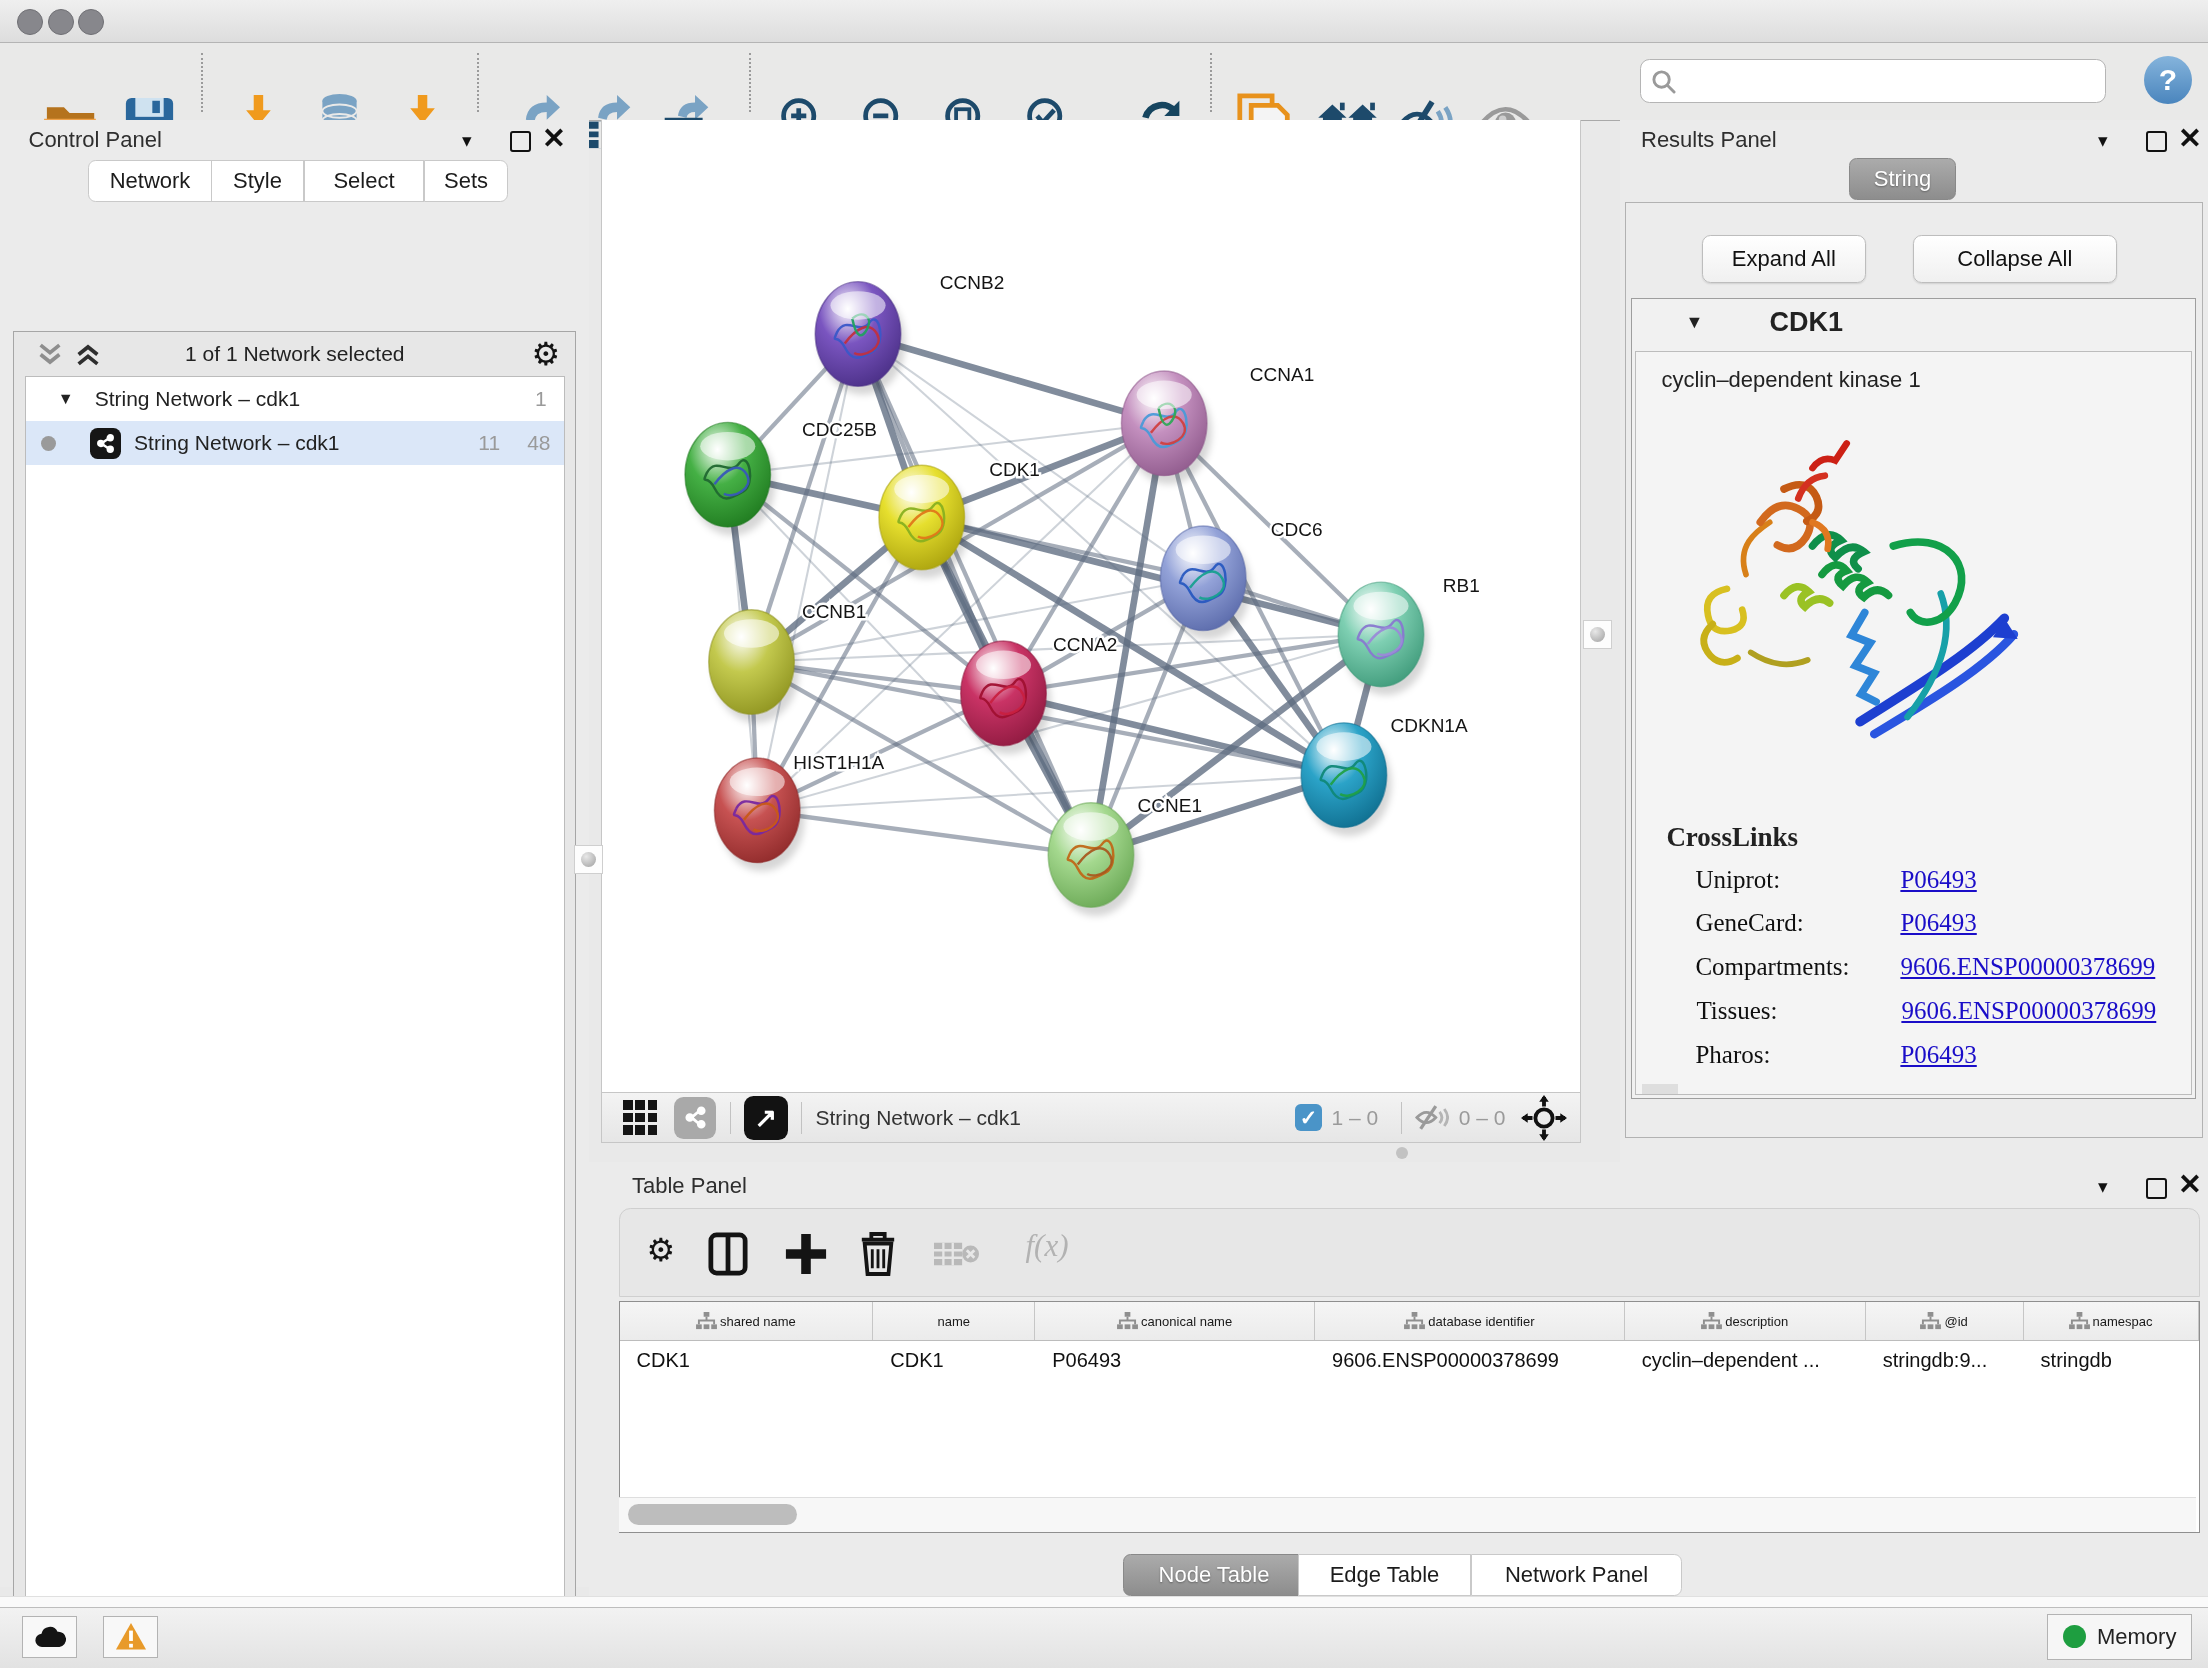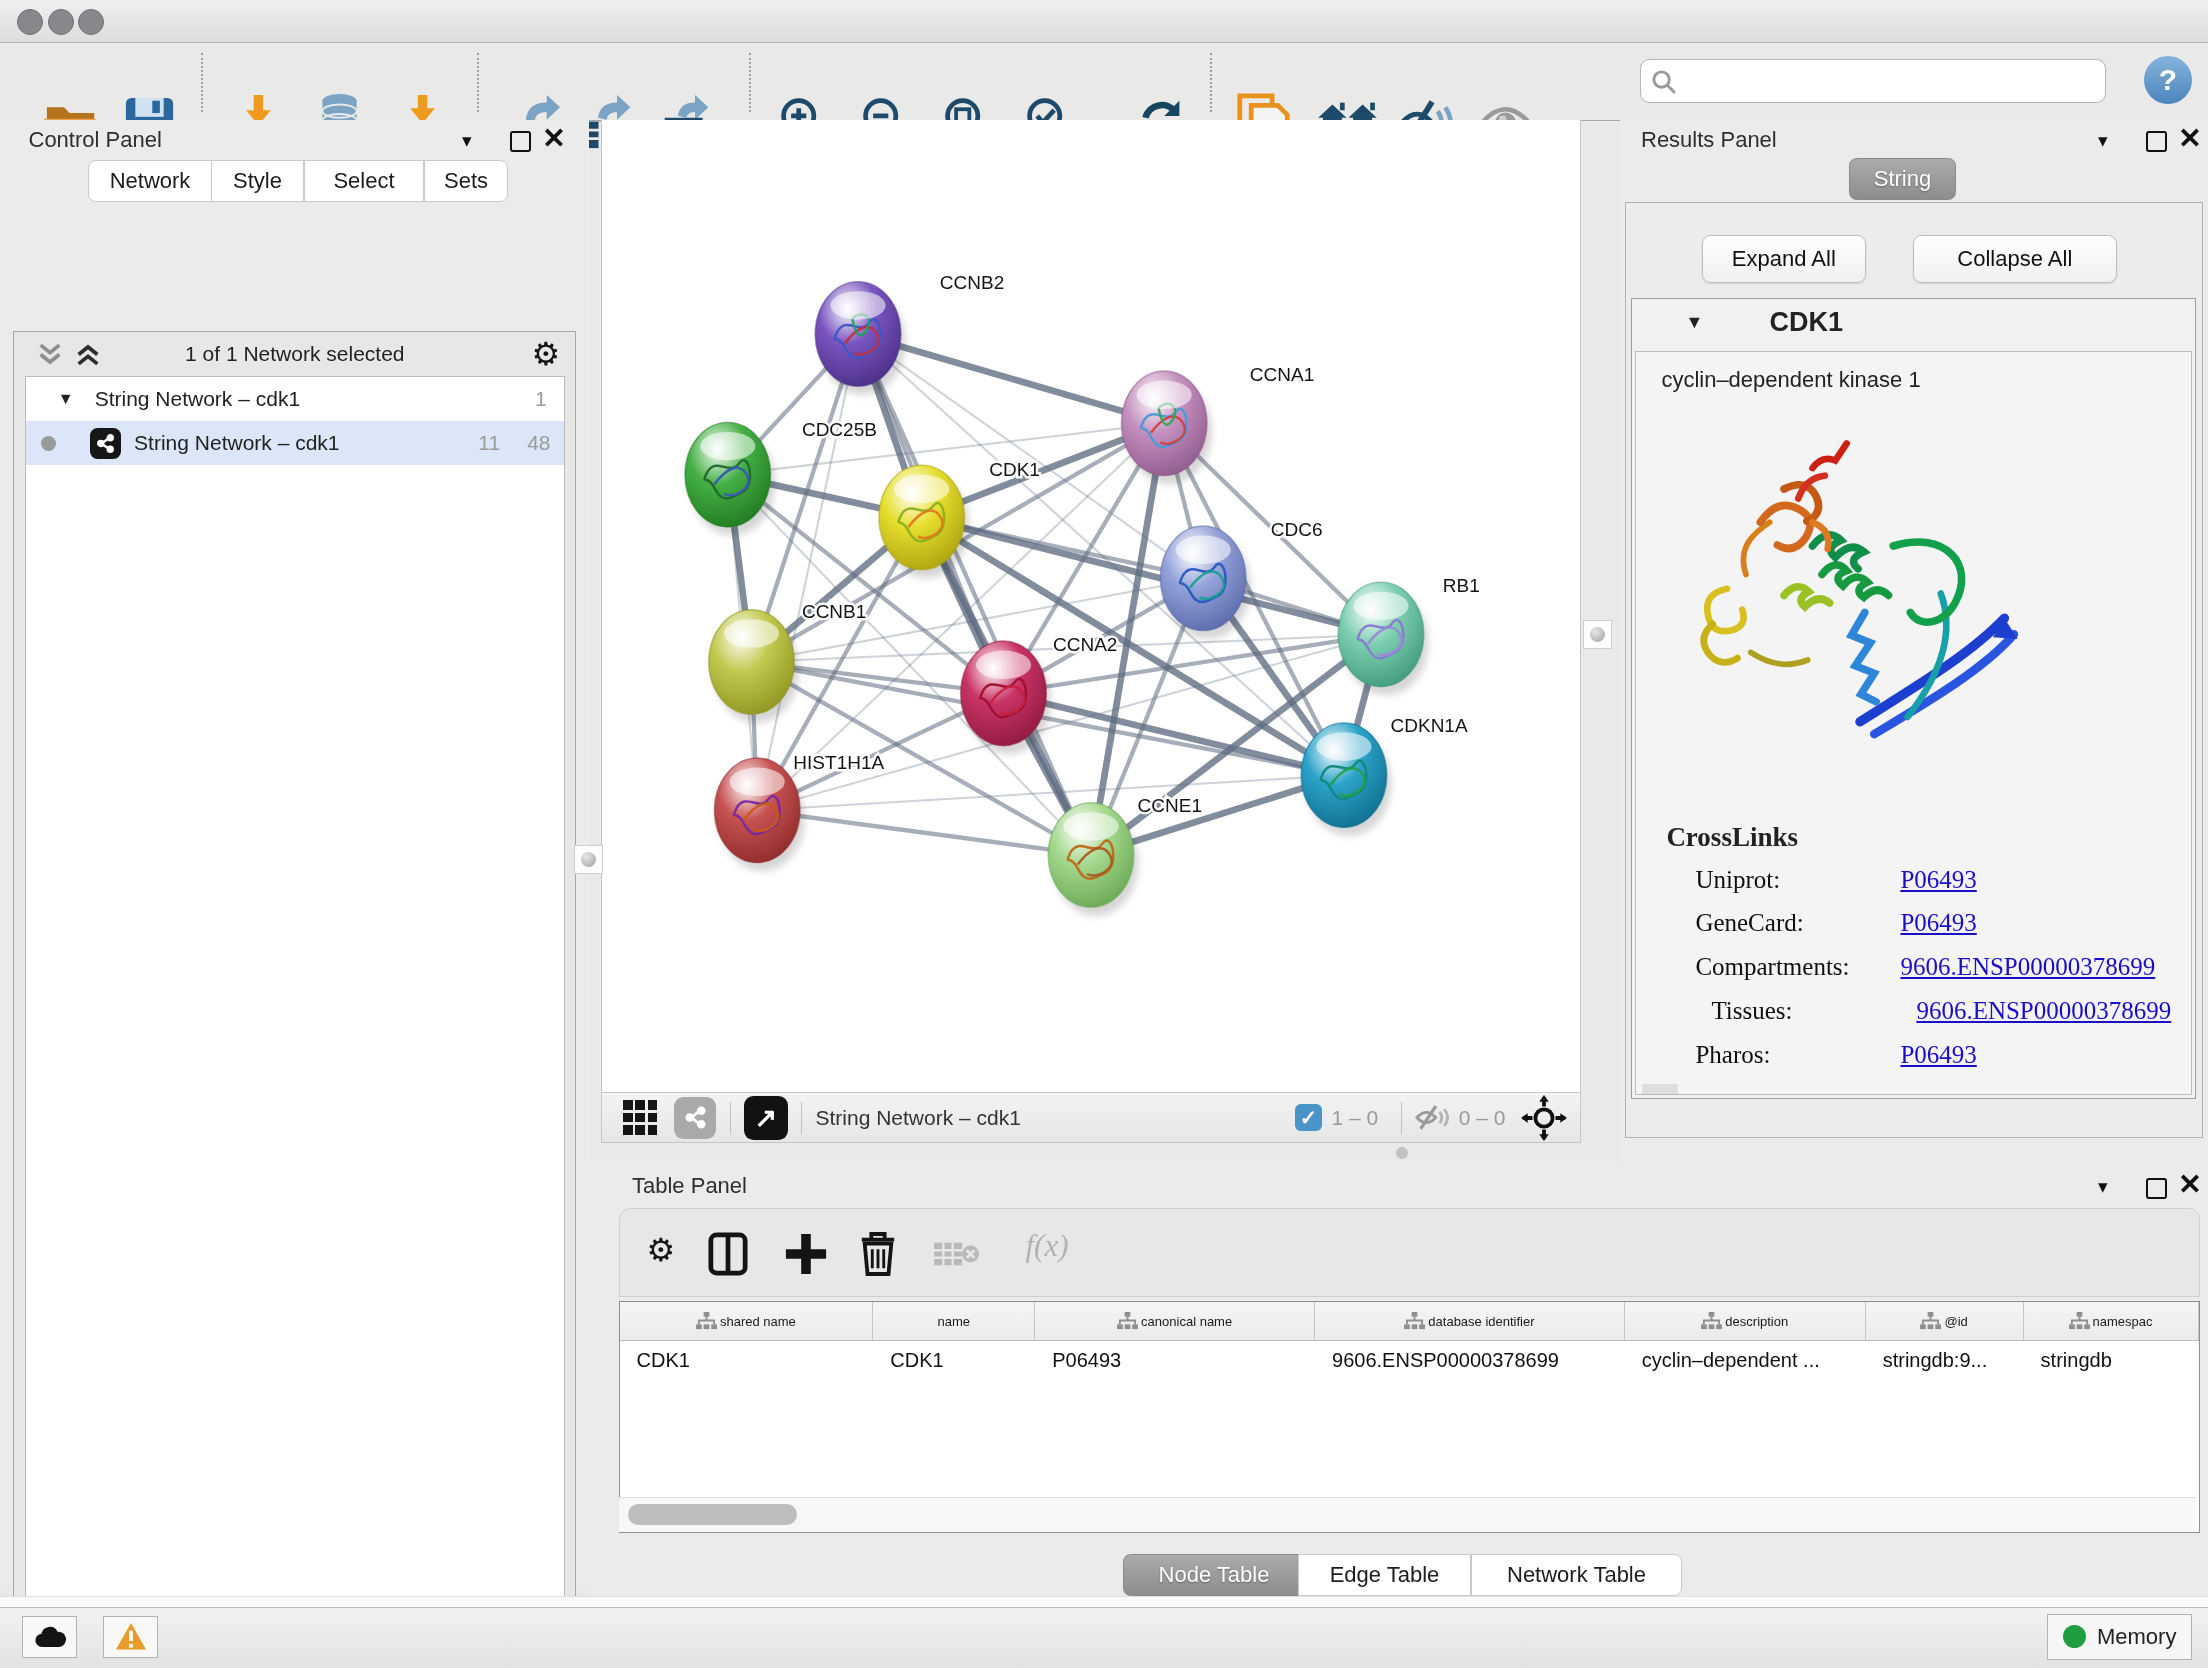--- a/index.html
+++ b/index.html
@@ -644,21 +644,21 @@
                 <span class="link">P06493</span>
               </div>
               <div class="clrow serif" style="left: 59px; top: 557px;">
                 <span class="cllabel">GeneCard:</span>
                 <span class="link">P06493</span>
               </div>
               <div class="clrow serif" style="left: 59px; top: 601px;">
                 <span class="cllabel">Compartments:</span>
                 <span class="link">9606.ENSP00000378699</span>
               </div>
-              <div class="clrow serif" style="left: 75px; top: 645px; justify-content: center;">
+              <div class="clrow serif" style="left: 60px; top: 645px; justify-content: center;">
                 <span class="cllabel">Tissues:</span>
                 <span class="link">9606.ENSP00000378699</span>
               </div>
               <div class="clrow serif" style="left: 59px; top: 689px;">
                 <span class="cllabel">Pharos:</span>
                 <span class="link">P06493</span>
               </div>
             </div>
           <div class="abs" style="left:5.7px;top:732px;width:36px;height:9.5px;background:#dedede"></div>
         </div>
@@ -777,21 +777,21 @@
       <div class="hthumb"></div>
     </div>
 
     <div class="abs tab active rfirst" style="left:534px;top:392px;width:182px">
       <span>Node Table</span>
       </div>
     <div class="abs tab" style="left:709px;top:392px;width:173px">
       <span>Edge Table</span>
       </div>
     <div class="abs tab rlast" style="left:882px;top:392px;width:211px">
-      <span>Network Table</span>
+      <span>Network Panel</span>
       </div>
   </div>
 
   <div class="abs whitestrip"></div>
   <div class="abs bottombar">
     <div class="bbox" style="left:22px;width:55px">
       <svg width="34" height="25" viewBox="0 0 36 26">
         <path d="M10 24 a7 7 0 0 1 -1 -14 a9 9 0 0 1 17 -2 a6 6 0 0 1 2 16 z" fill="#141414"></path>
       </svg>
     </div>

